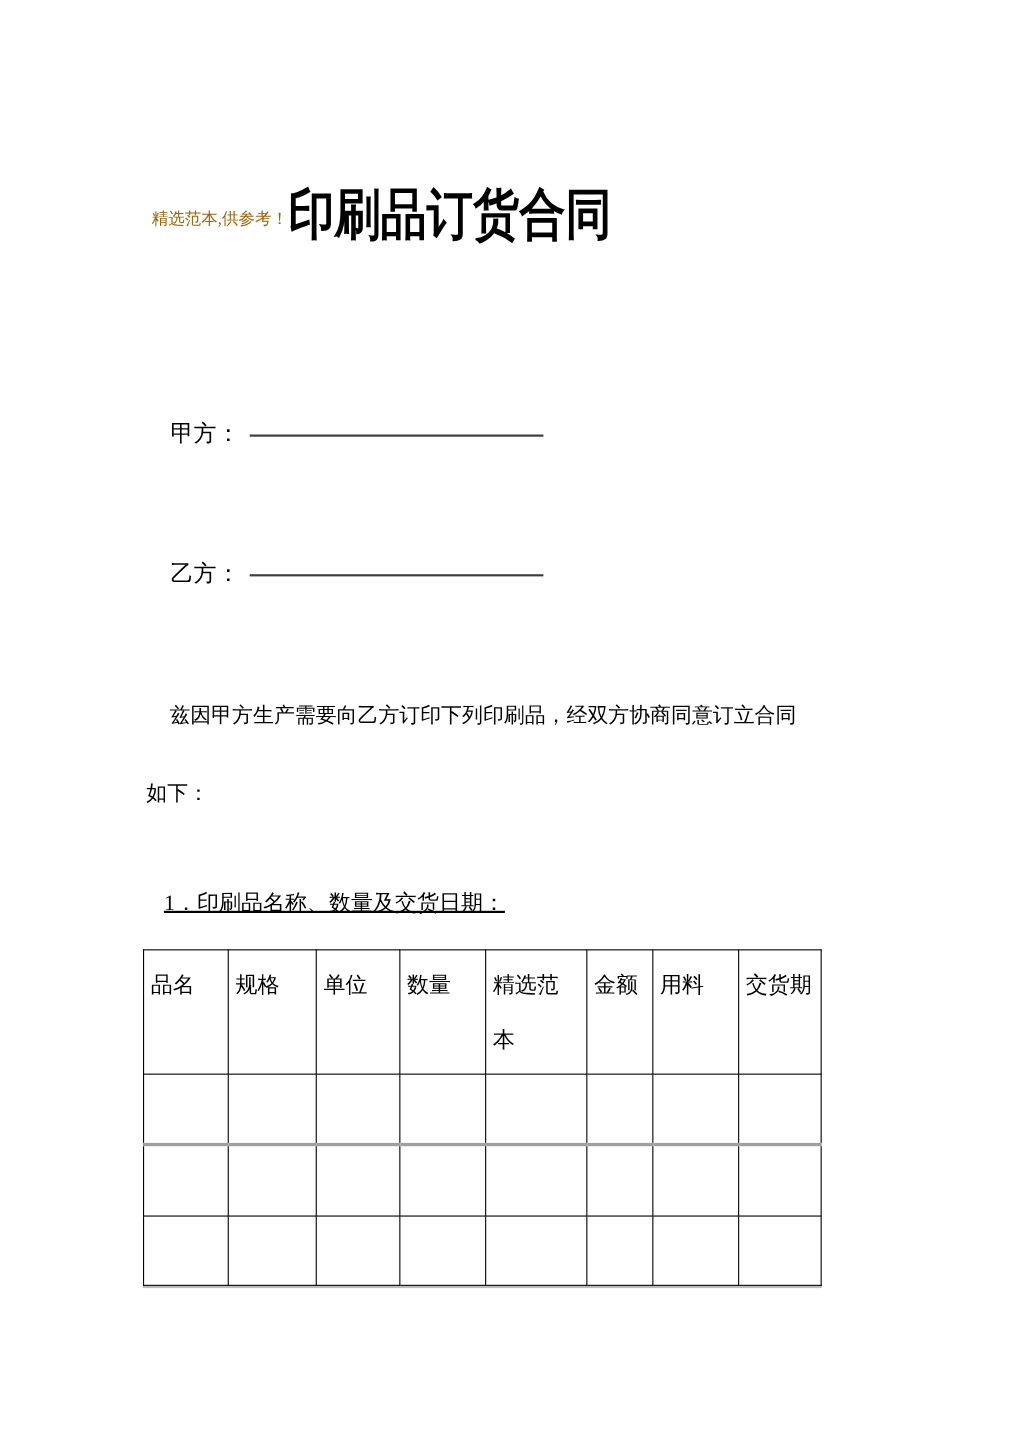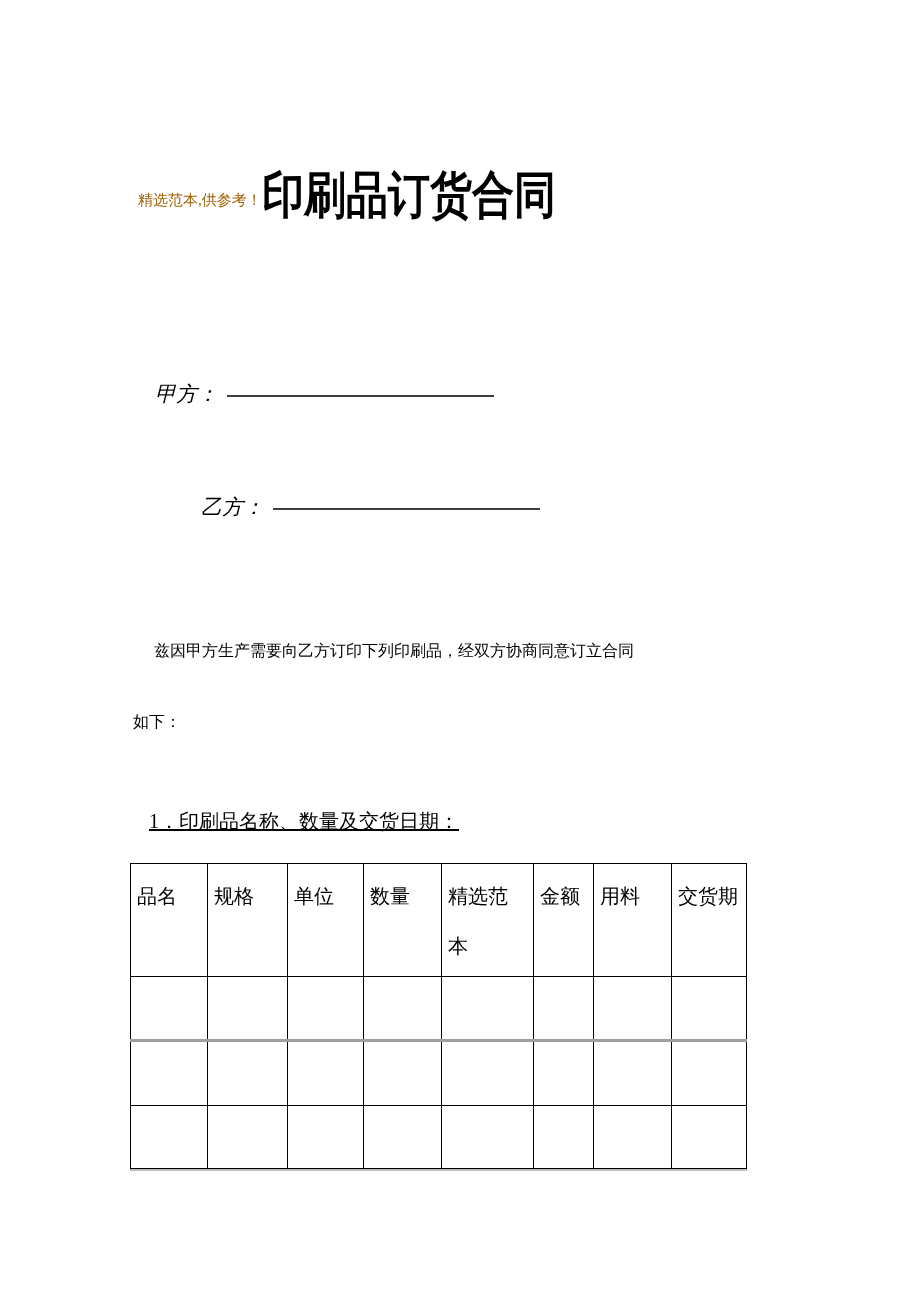--- a/index.html
+++ b/index.html
@@ -19,30 +19,30 @@
   .doc-title {
     position: absolute; left: 262px; top: 167px;
     font-family: "DejaVu Sans", "Liberation Sans", sans-serif;
     font-weight: 700; font-size: 50px; line-height: 56px;
     white-space: nowrap;
     transform: scaleX(0.84); transform-origin: left top;
     color: #000;
   }
   .party {
     position: absolute; left: 155px;
-    font-size: 21px; line-height: 27px; white-space: nowrap; font-style: italic;
+    font-size: 21px; line-height: 27px; white-space: nowrap;
   }
   .party-a { top: 381px; }
-  .party-b { top: 494px; margin-left: 46px; }
+  .party-b { top: 508px; }
   .blank-line {
     display: inline-block; width: 267px; height: 12px;
     border-bottom: 2px solid #3d3d3d;
     margin-left: 9px; vertical-align: 4px;
   }
-  .par-line { position: absolute; font-size: 16px; line-height: 27px; white-space: nowrap; text-align: center; }
+  .par-line { position: absolute; font-size: 19px; line-height: 27px; white-space: nowrap; text-align: center; }
   .par-1 { left: 154px; top: 637px; }
   .par-2 { left: 133px; top: 708px; }
   .section-heading { position: absolute; left: 149px; top: 808px; font-size: 20px; line-height: 27px; white-space: nowrap; text-decoration: underline; }
 
   table.contract-table {
     position: absolute; left: 130px; top: 863px;
     width: 616px; border-collapse: collapse; table-layout: fixed;
     font-size: 20px;
   }
   .contract-table td {

